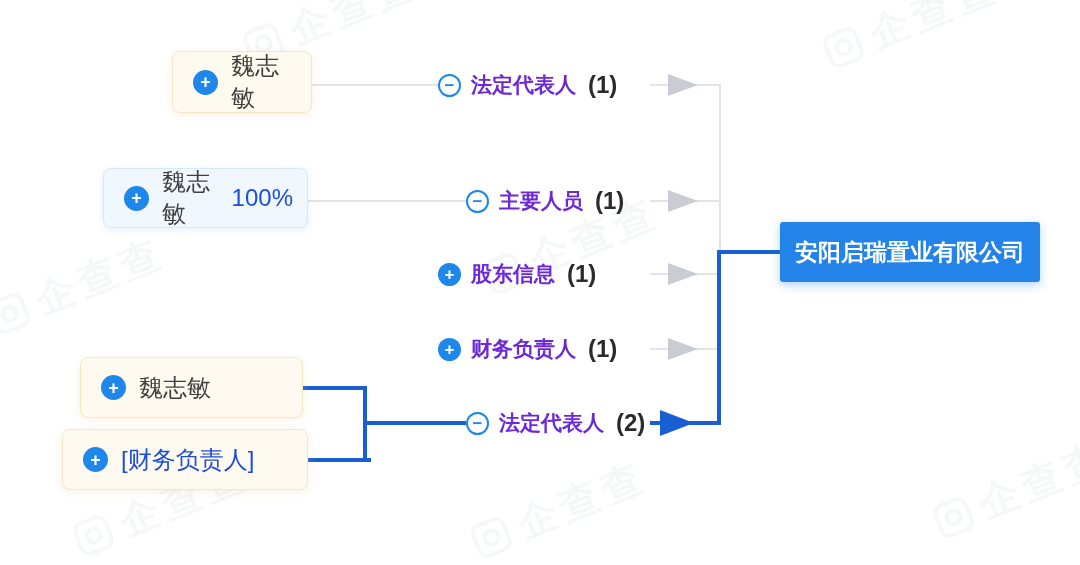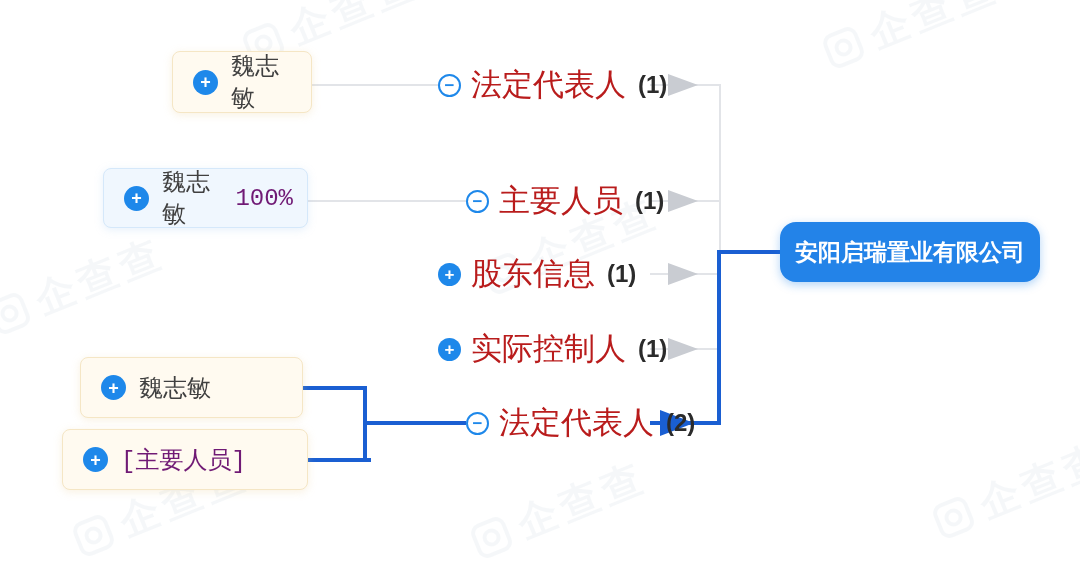--- a/index.html
+++ b/index.html
@@ -20,40 +20,40 @@
   .arrow-gray{border-top:11px solid transparent;border-bottom:11px solid transparent;border-left:30px solid #c9ccd2;}
   .arrow-blue{border-top:13px solid transparent;border-bottom:13px solid transparent;border-left:34px solid #1a5fd2;}
   
   .node{
     position:absolute;display:flex;align-items:center;gap:13px;
     border-radius:8px;box-sizing:border-box;padding:0 14px 0 20px;
     font-size:24px;color:#404040;
   }
   .node-person{background:#fffaf0;border:1px solid #f5e6c5;box-shadow:0 2px 8px rgba(234,205,146,.28);}
   .node-share{background:#f0f7fe;border:1px solid #d5e8fa;box-shadow:0 2px 8px rgba(160,200,240,.25);}
-  .node .sec{color:#701a75;font-family:Liberation Mono, monospace;}
+  .node .sec{color:#1d4ed8;}
   .node-plus{
     width:25px;height:25px;flex:0 0 25px;border-radius:50%;background:#1e88ea;color:#fff;
     display:flex;align-items:center;justify-content:center;
     font-size:18px;font-weight:bold;line-height:1;
   }
   
   .cat-row{position:absolute;display:flex;align-items:center;gap:10px;height:34px;}
   .toggle{
     width:23px;height:23px;flex:0 0 23px;border-radius:50%;box-sizing:border-box;
     display:flex;align-items:center;justify-content:center;font-weight:bold;line-height:1;
   }
   .toggle.minus{background:#fff;border:2.5px solid #1e88ea;color:#1e88ea;font-size:17px;}
   .toggle.plus{background:#1e88ea;color:#fff;font-size:17px;}
-  .cat-label{font-size:31px;font-weight:normal;color:#b91c1c;white-space:nowrap;}
+  .cat-label{font-size:21px;font-weight:bold;color:#6d28d9;white-space:nowrap;}
   .cat-count{font-size:24px;font-weight:bold;color:#2b2b2b;margin-left:2px;}
   
   .company{
     position:absolute;left:780px;top:222px;width:260px;height:60px;
-    background:#2383e8;border-radius:16px;box-shadow:0 3px 10px rgba(35,131,232,.35);
+    background:#2383e8;border-radius:3px;box-shadow:0 3px 10px rgba(35,131,232,.35);
     display:flex;align-items:center;justify-content:center;
     color:#ffffff;font-size:23px;font-weight:bold;white-space:nowrap;
   }
   
   .wm{
     position:absolute;display:flex;align-items:center;gap:12px;
     color:#7e9cb4;opacity:0.07;transform:rotate(-22deg);
     font-weight:bold;font-size:40px;letter-spacing:5px;white-space:nowrap;pointer-events:none;
   }
   .wm-logo{width:36px;height:36px;flex:0 0 36px;border:4px solid currentColor;border-radius:10px;position:relative;box-sizing:border-box;}
@@ -126,21 +126,21 @@
     <span class="sec">100%</span>
   </div>
 
   <div class="node node-person" style="left:80px;top:357px;width:223px;height:61px">
     <span class="node-plus">+</span>
     <span>魏志敏</span>
   </div>
 
   <div class="node node-person" style="left:62px;top:429px;width:246px;height:61px">
     <span class="node-plus">+</span>
-    <span class="sec">[主要人员]</span>
+    <span class="sec">[财务负责人]</span>
   </div>
 
   <div class="cat-row" style="left:438px;top:68px">
     <span class="toggle minus">−</span>
     <span class="cat-label">法定代表人</span>
     <span class="cat-count">(1)</span>
   </div>
 
   <div class="cat-row" style="left:466px;top:184px">
     <span class="toggle minus">−</span>
@@ -149,21 +149,21 @@
   </div>
 
   <div class="cat-row" style="left:438px;top:257px">
     <span class="toggle plus">+</span>
     <span class="cat-label">股东信息</span>
     <span class="cat-count">(1)</span>
   </div>
 
   <div class="cat-row" style="left:438px;top:332px">
     <span class="toggle plus">+</span>
-    <span class="cat-label">实际控制人</span>
+    <span class="cat-label">财务负责人</span>
     <span class="cat-count">(1)</span>
   </div>
 
   <div class="cat-row" style="left:466px;top:406px">
     <span class="toggle minus">−</span>
     <span class="cat-label">法定代表人</span>
     <span class="cat-count">(2)</span>
   </div>
 
   <div class="company">

